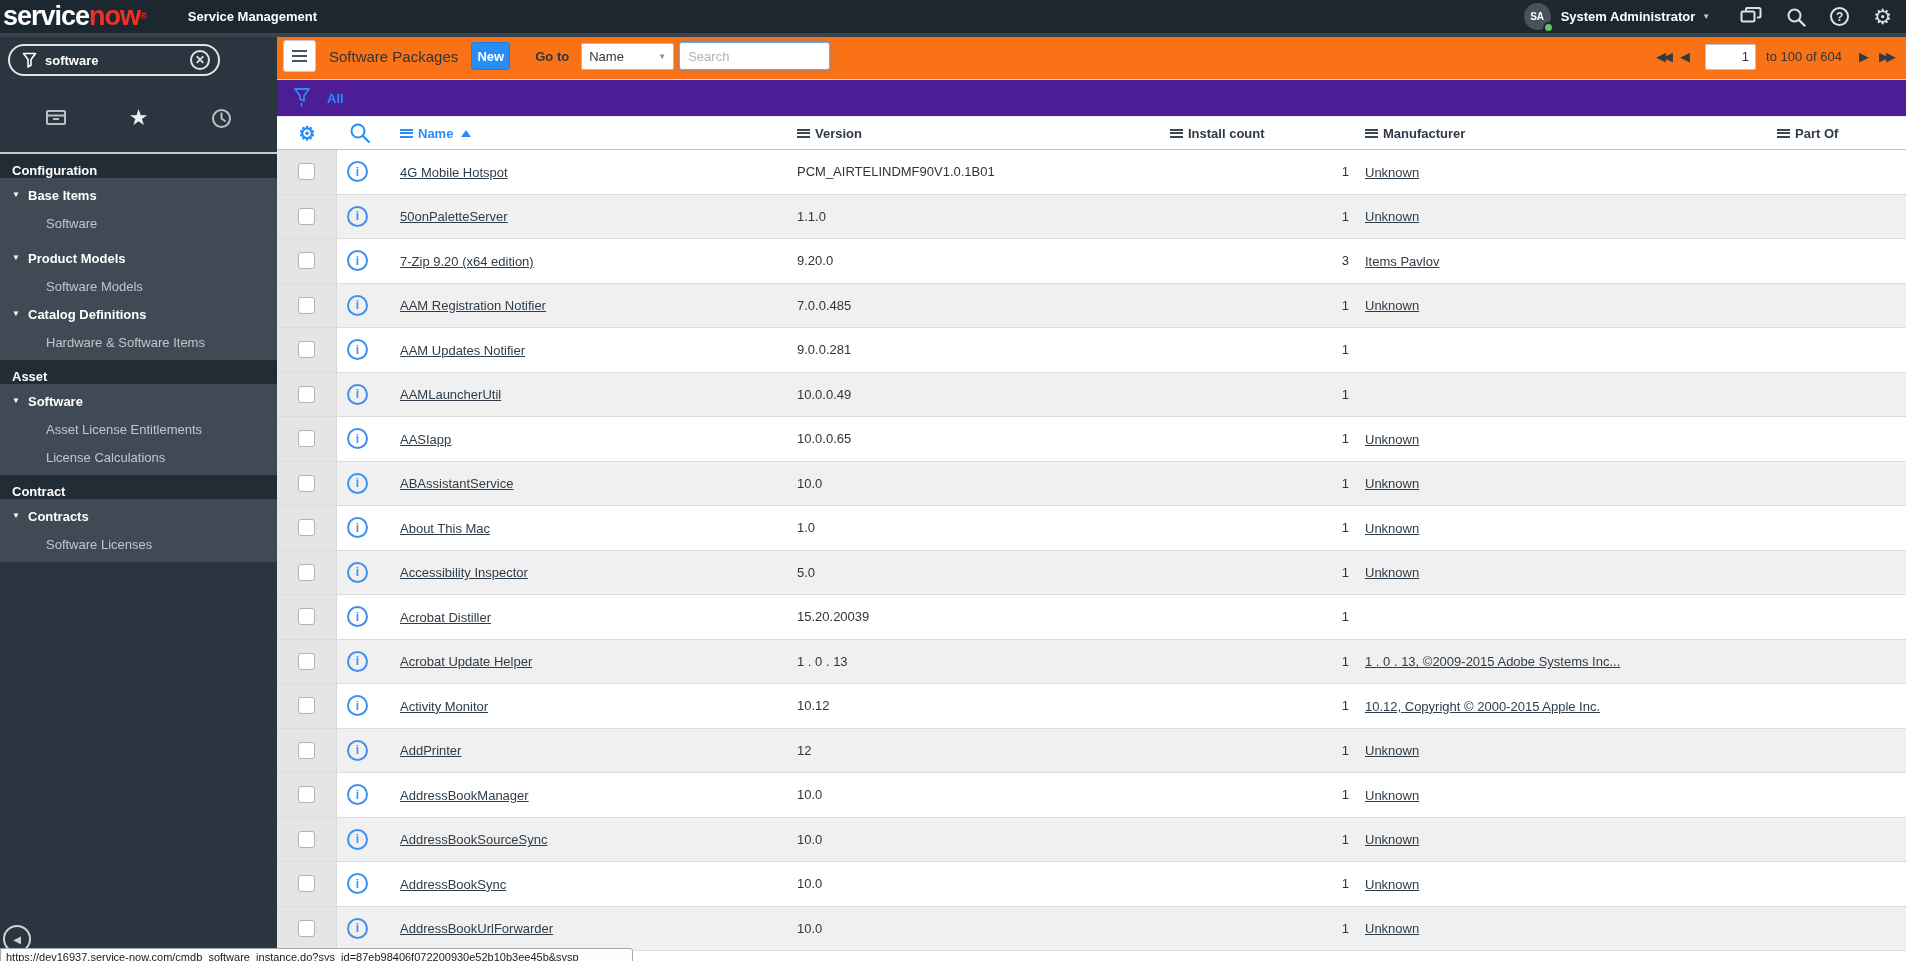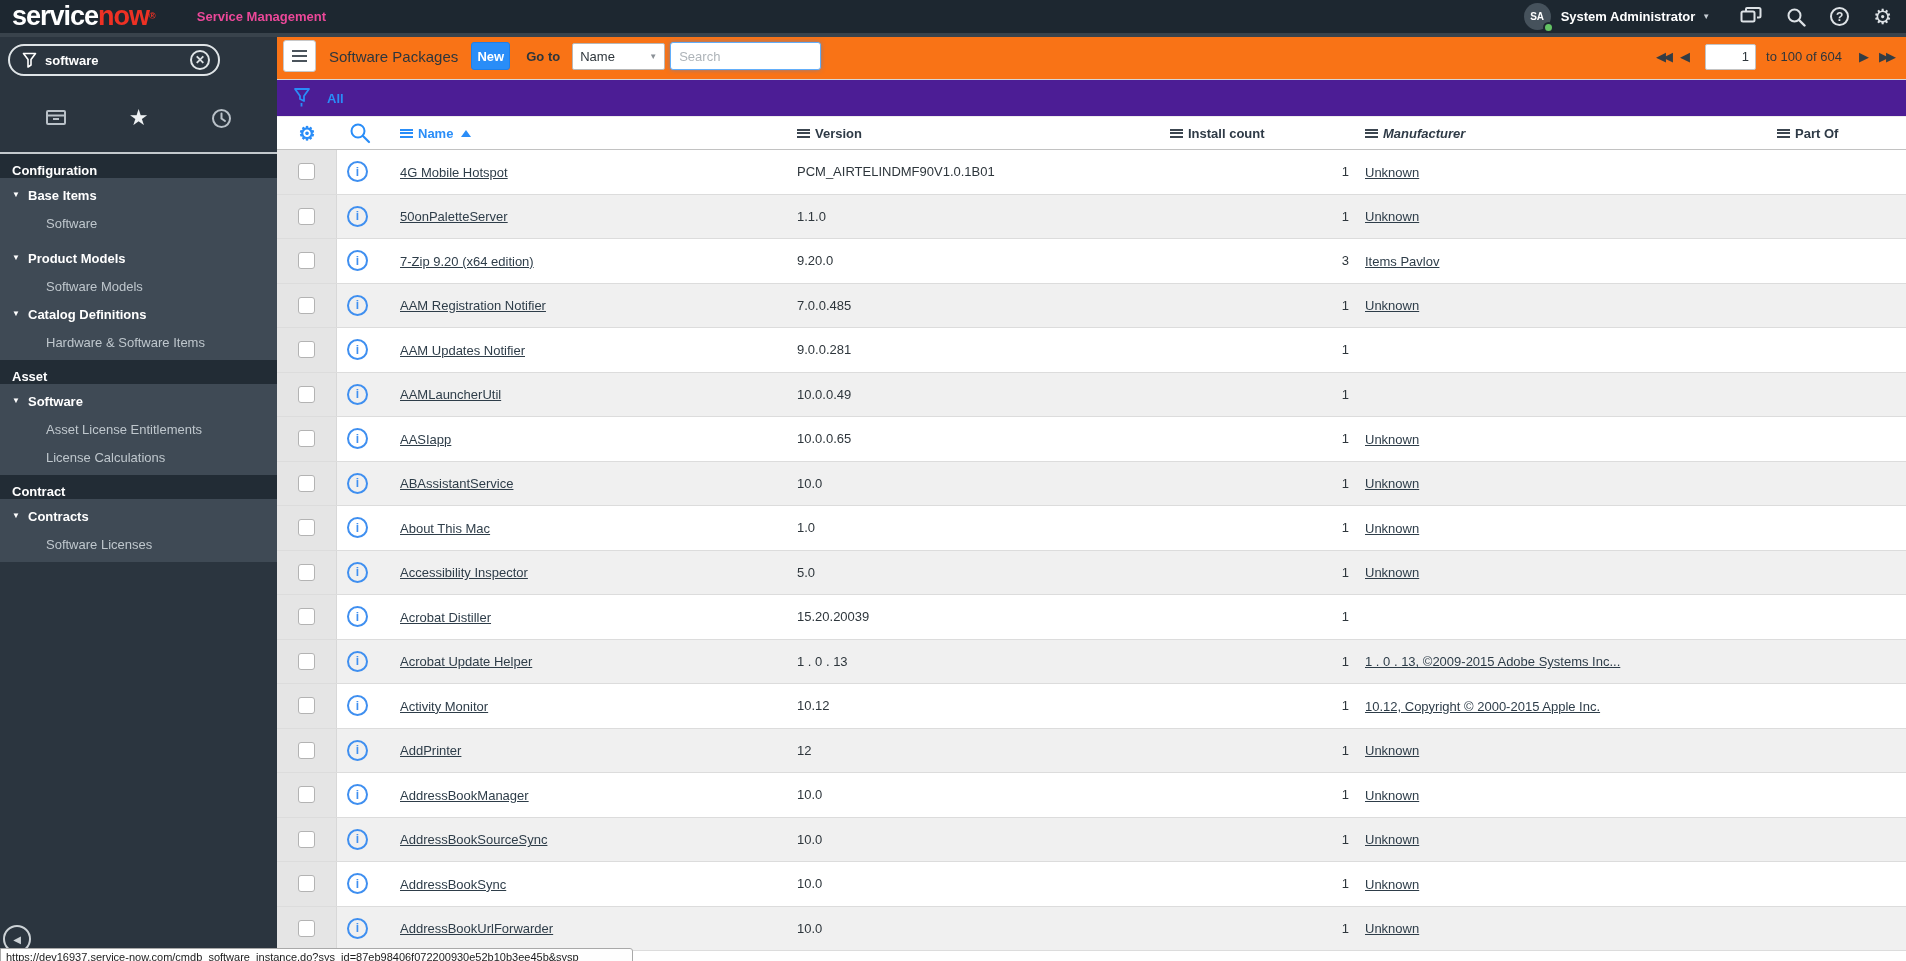--- a/index.html
+++ b/index.html
@@ -2,25 +2,25 @@
 <html><head>
 <meta charset="utf-8">
 <style>
   * { margin:0; padding:0; box-sizing:border-box; }
   html,body { width:1906px; height:961px; overflow:hidden; font-family:"Liberation Sans",sans-serif; background:#fff; }
   .app { position:relative; width:1906px; height:961px; }
 
   
   .banner { position:absolute; left:0; top:0; width:1906px; height:33px; background:#1d2730; display:flex; align-items:center; z-index:30; }
   .banner-shadow { position:absolute; left:0; top:33px; width:1906px; height:4px; background:#39434c; z-index:29; }
-  .logo { margin-left:12px; font-weight:bold; font-size:27px; letter-spacing:-1px; line-height:27px; white-space:nowrap; }
+  .logo { margin-left:3px; font-weight:bold; font-size:27px; letter-spacing:-1px; line-height:27px; white-space:nowrap; }
   .logo-service { color:#ffffff; }
   .logo-now { color:#ee3124; }
   .logo-reg { color:#ee3124; font-size:9px; vertical-align:top; }
-  .app-title { margin-left:42px; color:#ec4899; font-size:13px; font-weight:bold;text-align:right; }
+  .app-title { margin-left:42px; color:#ffffff; font-size:13px; font-weight:bold;text-align:right; }
   .banner-right { margin-left:auto; display:flex; align-items:center; padding-right:14px; }
   .avatar-wrap { position:relative; width:27px; height:27px; }
   .avatar { width:27px; height:27px; border-radius:50%; background:#46525c; color:#fff; font-size:10px; font-weight:bold; display:flex; align-items:center; justify-content:center; }
   .presence-dot { position:absolute; right:-3px; bottom:-3px; width:11px; height:11px; border-radius:50%; background:#64c364; border:2px solid #1d2730; }
   .user-name { color:#ffffff; font-size:13px; font-weight:bold; margin-left:10px; }
   .user-caret { color:#c7ced4; font-size:8px; margin-left:7px; margin-right:6px; }
   .banner-icon { margin-left:24px; color:#dde2e6; display:flex; align-items:center; }
   .help-circle { width:19px; height:19px; border:2px solid #dde2e6; border-radius:50%; display:flex; align-items:center; justify-content:center; font-size:12px; font-weight:bold; color:#dde2e6; }
   .gear-glyph { font-size:21px; line-height:21px; color:#dde2e6; }
 
@@ -43,21 +43,21 @@
   .nav-footer-circle { position:absolute; left:3px; top:892px; width:28px; height:28px; border:2px solid #ccd2d6; border-radius:50%; color:#ccd2d6; font-size:10px; display:flex; align-items:center; justify-content:center; }
 
   
   .content { position:absolute; left:277px; top:33px; width:1629px; height:928px; background:#ffffff; }
 
   .toolbar { position:absolute; left:0; top:0; width:1629px; height:47px; background:#f97316; border-bottom:1px solid #d6d6d6; display:flex; align-items:center; padding-left:6px; }
   .menu-btn { width:33px; height:32px; background:#ffffff; border:1px solid #c8c8c8; border-radius:3px; display:flex; flex-direction:column; align-items:center; justify-content:center; cursor:pointer; }
   .menu-btn .bar { width:15px; height:2px; background:#4b545c; margin:1.5px 0; }
   .list-title { margin-left:13px; font-size:15px; color:#2e363c; }
   .new-btn { margin-left:13px; width:39px; height:28px; background:#298df8; border:1px solid #1f7fe8; border-radius:3px; color:#ffffff; font-size:13px; font-weight:bold; display:flex; align-items:center; justify-content:center; cursor:pointer; }
-  .goto-label { margin-left:16px; font-size:13px; font-weight:bold; color:#2e363c; }
+  .goto-label { margin-left:25px; font-size:13px; font-weight:bold; color:#2e363c; }
   .goto-select { margin-left:12px; width:93px; height:27px; background:#ffffff; border:1px solid #b7b7b7; border-radius:2px; display:flex; align-items:center; padding:0 7px; font-size:13px; color:#2e363c; cursor:pointer; }
   .goto-select .sel-caret { margin-left:auto; font-size:8px; color:#8a9096; }
   .toolbar-search { margin-left:5px; width:151px; height:28px; border:1px solid #62aefa; border-radius:3px; box-shadow:0 0 4px rgba(41,141,248,.55); padding:0 8px; font-size:13px; color:#2e363c; outline:none; font-family:"Liberation Sans",sans-serif; }
   .toolbar-search::placeholder { color:#aeb4b9; }
 
   .pagination { position:absolute; right:8px; top:0; height:47px; display:flex; align-items:center; }
   .pg-btn { color:#333c44; font-size:13px; cursor:pointer; padding:0 5px; letter-spacing:-3px; }
   .pg-btn.single { letter-spacing:0; }
   .pg-input { width:51px; height:26px; border:1px solid #c3c3c3; border-radius:2px; background:#fff; text-align:right; font-size:13px; color:#2e363c; padding:0 6px; margin:0 6px 0 10px; outline:none; font-family:"Liberation Sans",sans-serif; }
   .pg-range { font-size:13px; color:#2e363c; margin:0 12px 0 4px; }
@@ -71,21 +71,21 @@
   .thead { position:absolute; left:0; top:84px; height:33px; background:#ffffff; border-bottom:1px solid #c2c2c2; align-items:center; }
   .th { font-size:13px; font-weight:bold; color:#2e3a46; display:flex; align-items:center; }
   .hbars { display:inline-flex; flex-direction:column; justify-content:space-between; width:13px; height:9px; margin-right:5px; }
   .hbars i { display:block; width:13px; height:2px; background:#3c4650; }
   .th-name { color:#298df8; }
   .th-name .hbars i { background:#298df8; }
   .sort-asc { width:0; height:0; border-left:5px solid transparent; border-right:5px solid transparent; border-bottom:7px solid #298df8; margin-left:8px; }
   .th-gear { justify-content:center; font-size:19px; color:#298df8; cursor:pointer; }
   .th-search { padding-left:12px; cursor:pointer; }
   .cell-install-h { padding-left:3px; }
-  .cell-manu-h { padding-left:8px;font-style:italic; }
+  .cell-manu-h { padding-left:8px; }
   .cell-part-h { padding-left:3px; }
 
   .rows { position:absolute; left:0; top:117px; width:1629px; }
   .lrow { height:44.5px; align-items:center; background:#ffffff; border-bottom:1px solid #dcdcdc; }
   .lrow.alt { background:#f0f0f0; }
   .cell-cb { height:100%; background:#e5e5e5; border-right:1px solid #d8d8d8; display:flex; align-items:center; justify-content:center; }
   .checkbox { width:17px; height:17px; background:#ffffff; border:1px solid #b3b3b3; border-radius:3px; cursor:pointer; }
   .cell-info { display:flex; align-items:center; padding-left:10px; }
   .info-icon { width:21px; height:21px; border:2px solid #3f8ff0; border-radius:50%; color:#3f8ff0; font-size:12px; font-weight:bold; display:flex; align-items:center; justify-content:center; cursor:pointer; }
   .name-link, .manu-link { color:#2e3d49; font-size:13px; text-decoration:underline; cursor:pointer; }

